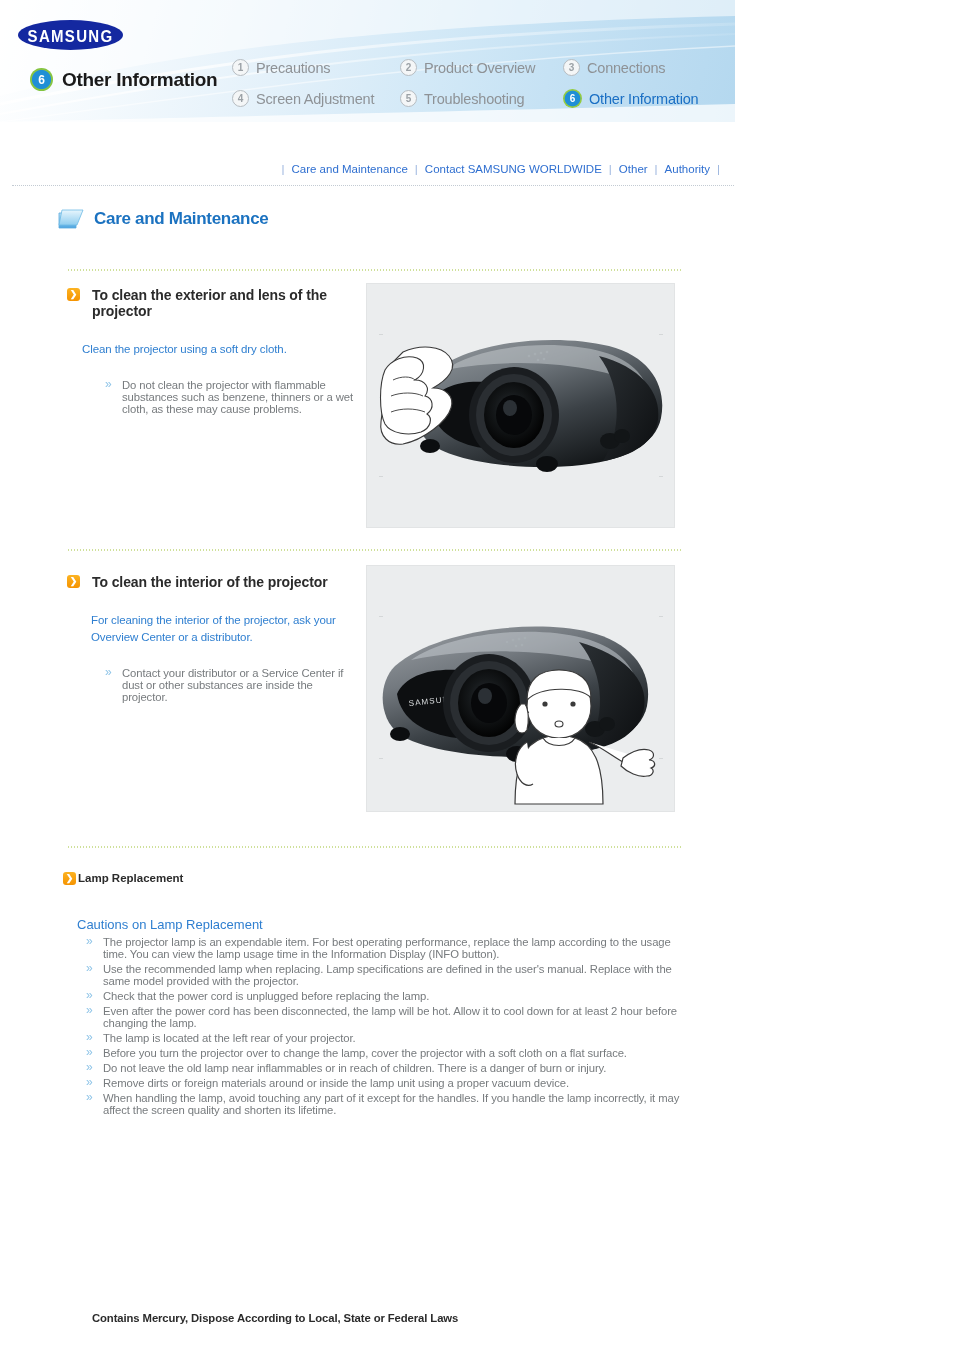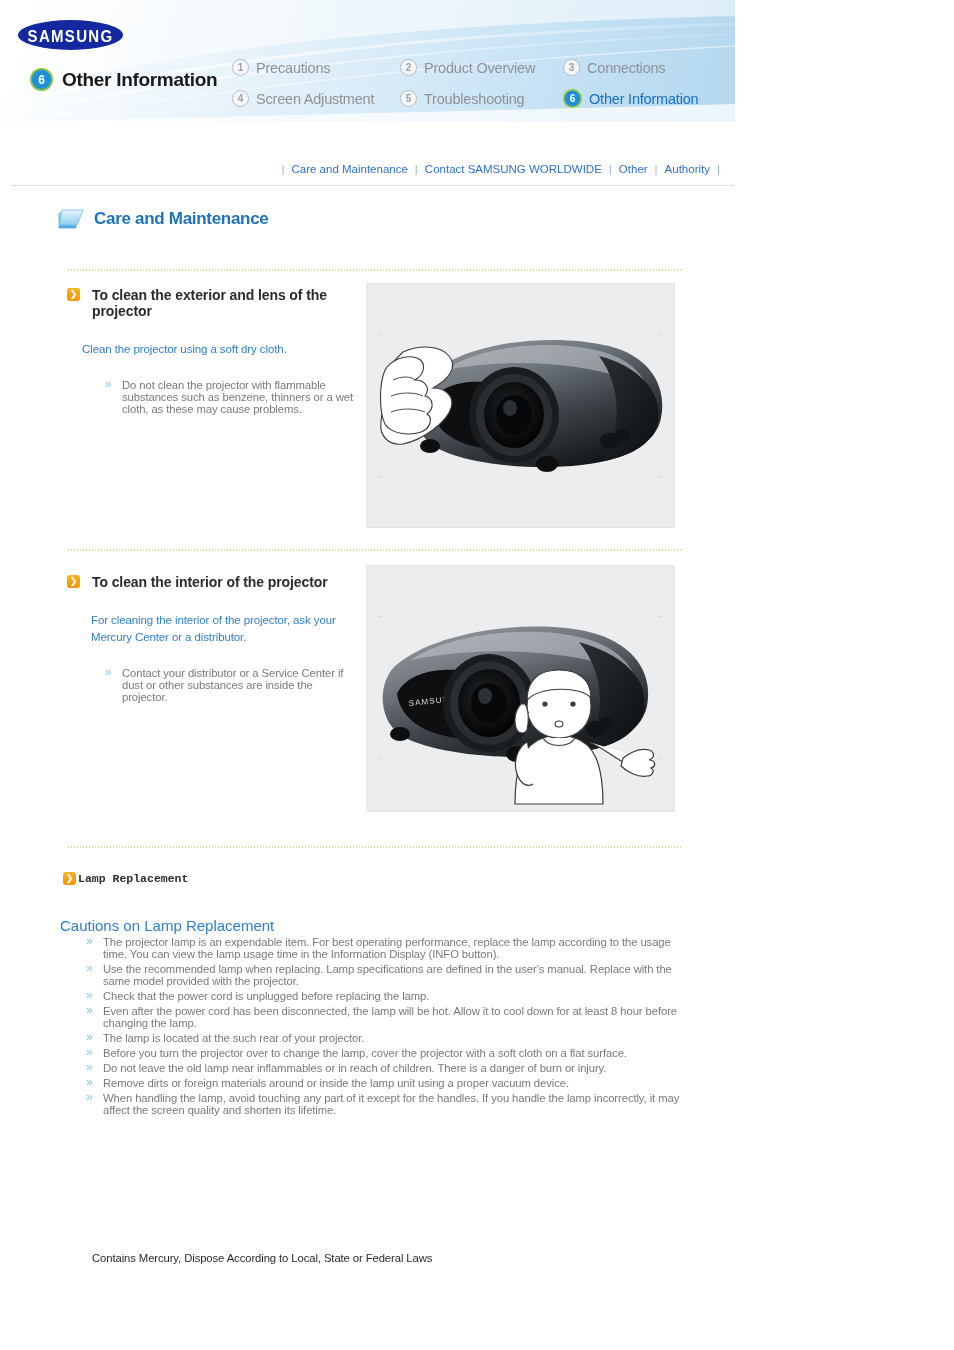--- a/index.html
+++ b/index.html
@@ -168,38 +168,38 @@
     background: #ebedee;
     border: 1px solid #e2e4e5;
   }
 
   
   .lamp-head {
     position: absolute; left: 63px; top: 871px;
     display: flex; align-items: center; gap: 2px;
   }
   .lamp-head .h {
-    font-size: 11.5px; font-weight: bold; color: #2b2b2b; font-family: Liberation Mono, monospace;
+    font-size: 11.5px; font-weight: bold; color: #2b2b2b;
   }
   .lamp-sub {
-    position: absolute; left: 60px; top: 917px;
-    color: #2f7fd0; font-size: 15px;
+    position: absolute; left: 77px; top: 917px;
+    color: #2f7fd0; font-size: 13px;
   }
   .lamp-list {
     position: absolute; left: 86px; top: 936px; width: 600px;
   }
   .lamp-list ul.chev li { margin-bottom: 3px; }
   .spec-list { list-style: none; margin: 2px 0 6px 0; padding-left: 30px; }
   .spec-list li {
     font-size: 11.3px; line-height: 20px; color: #7d8084;
     letter-spacing: -0.1px;
   }
   .mercury {
-    position: absolute; left: 92px; top: 1252px;
-    font-size: 11.3px; font-weight: normal; color: #2b2b2b;
+    position: absolute; left: 92px; top: 1312px;
+    font-size: 11.3px; font-weight: bold; color: #2b2b2b;
     letter-spacing: -0.1px;
   }
 </style>
 </head>
 <body>
 
 <div class="header">
   <svg class="swoosh" viewBox="0 0 735 122" preserveAspectRatio="none">
     <defs>
       <linearGradient id="sg1" x1="0" y1="0" x2="1" y2="0">
@@ -375,21 +375,21 @@
     </svg>
   </div>
 
   <div class="dot-sep" style="top:549px;"></div>
 
   <div class="block" style="left:67px; top:574px; width:295px;">
     <div class="blk-head">
       <span class="arrow-btn">❯</span>
       <span class="h">To clean the interior of the projector</span>
     </div>
-    <div class="blue-lead" style="margin:22px 0 0 24px; width:258px;">For cleaning the interior of the projector, ask your Mercury Center or a distributor.</div>
+    <div class="blue-lead" style="margin:22px 0 0 24px; width:258px;">For cleaning the interior of the projector, ask your Overview Center or a distributor.</div>
     <ul class="chev" style="margin:21px 0 0 38px; width:252px;">
       <li>Contact your distributor or a Service Center if dust or other substances are inside the projector.</li>
     </ul>
   </div>
 
   <div class="img-box" style="left:366px; top:565px; width:309px; height:247px;">
     <svg viewBox="0 0 309 247" width="309" height="247">
       <defs>
         <linearGradient id="body2" x1="0.15" y1="0" x2="0.75" y2="1">
           <stop offset="0" stop-color="#959a9f"></stop>
@@ -475,22 +475,22 @@
 
   <div class="lamp-sub">Cautions on Lamp Replacement</div>
 
   <div class="lamp-list">
     <ul class="chev">
       <li>The projector lamp is an expendable item. For best operating performance, replace the lamp according to the usage time. You can view the lamp usage time in the Information Display (INFO button).</li>
       <li>Use the recommended lamp when replacing. Lamp specifications are defined in the user's manual. Replace with the same model provided with the projector.</li>
     </ul>
     <ul class="chev">
       <li>Check that the power cord is unplugged before replacing the lamp.</li>
-      <li>Even after the power cord has been disconnected, the lamp will be hot. Allow it to cool down for at least 8 hour before changing the lamp.</li>
-      <li>The lamp is located at the such rear of your projector.</li>
+      <li>Even after the power cord has been disconnected, the lamp will be hot. Allow it to cool down for at least 2 hour before changing the lamp.</li>
+      <li>The lamp is located at the left rear of your projector.</li>
       <li>Before you turn the projector over to change the lamp, cover the projector with a soft cloth on a flat surface.</li>
       <li>Do not leave the old lamp near inflammables or in reach of children. There is a danger of burn or injury.</li>
       <li>Remove dirts or foreign materials around or inside the lamp unit using a proper vacuum device.</li>
       <li>When handling the lamp, avoid touching any part of it except for the handles. If you handle the lamp incorrectly, it may affect the screen quality and shorten its lifetime.</li>
     </ul>
   </div>
 
   <div class="mercury">Contains Mercury, Dispose According to Local, State or Federal Laws</div>
 </div>
 

